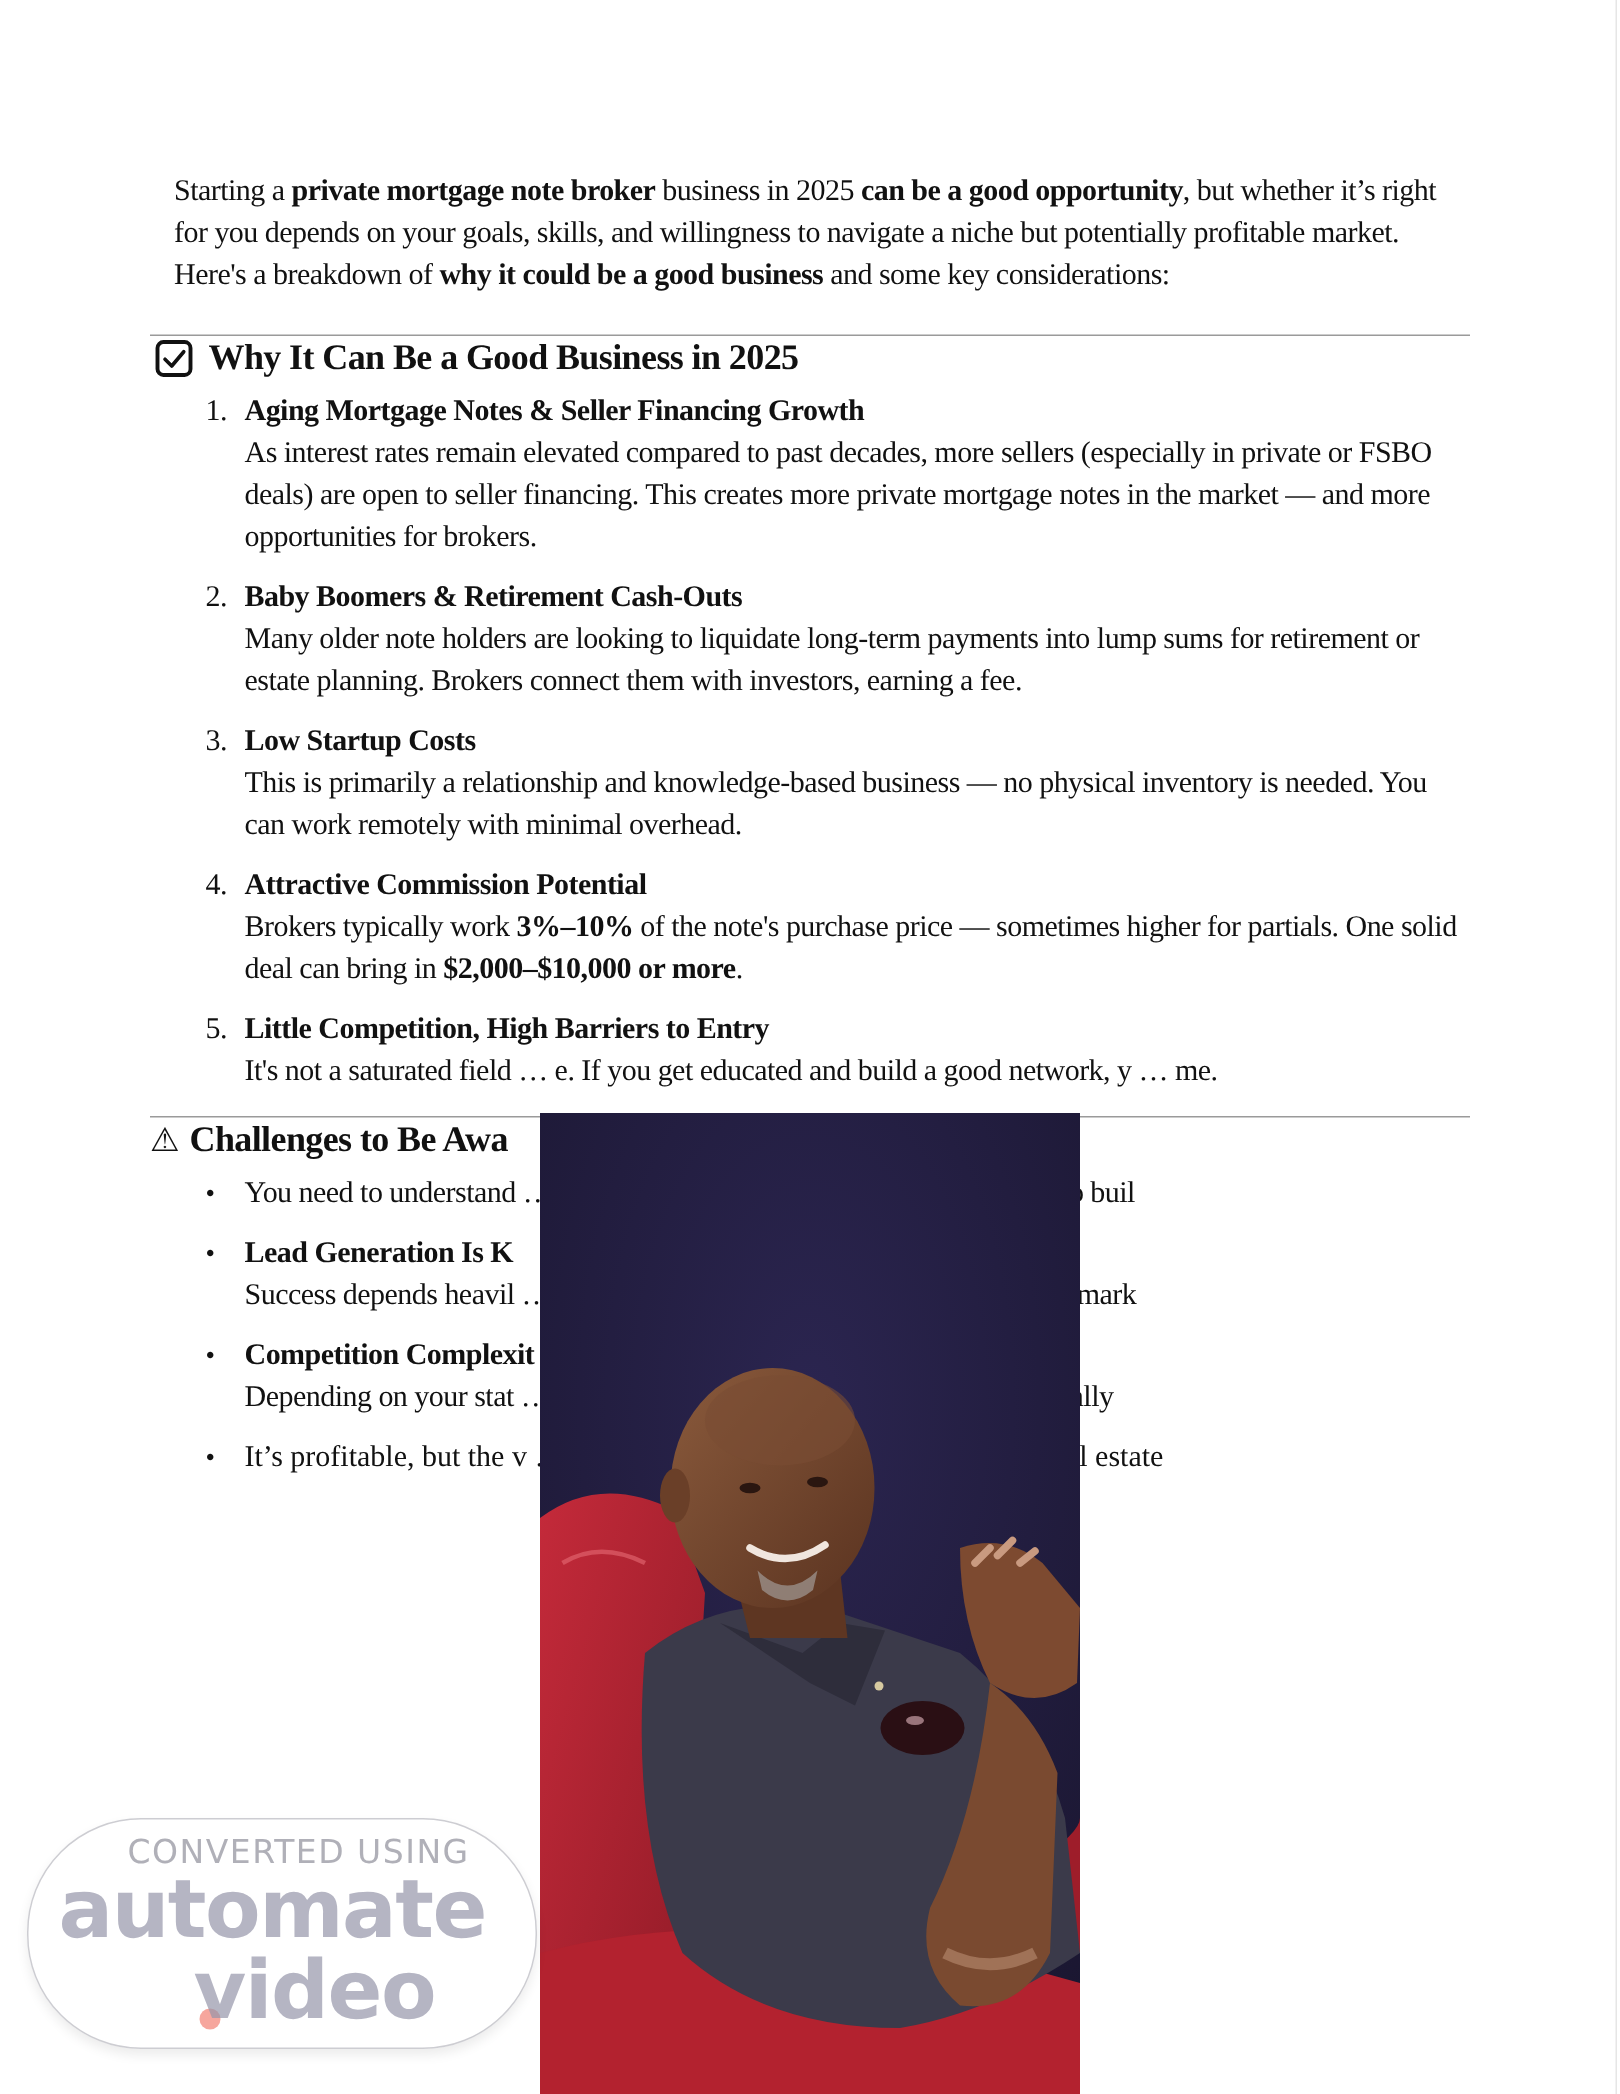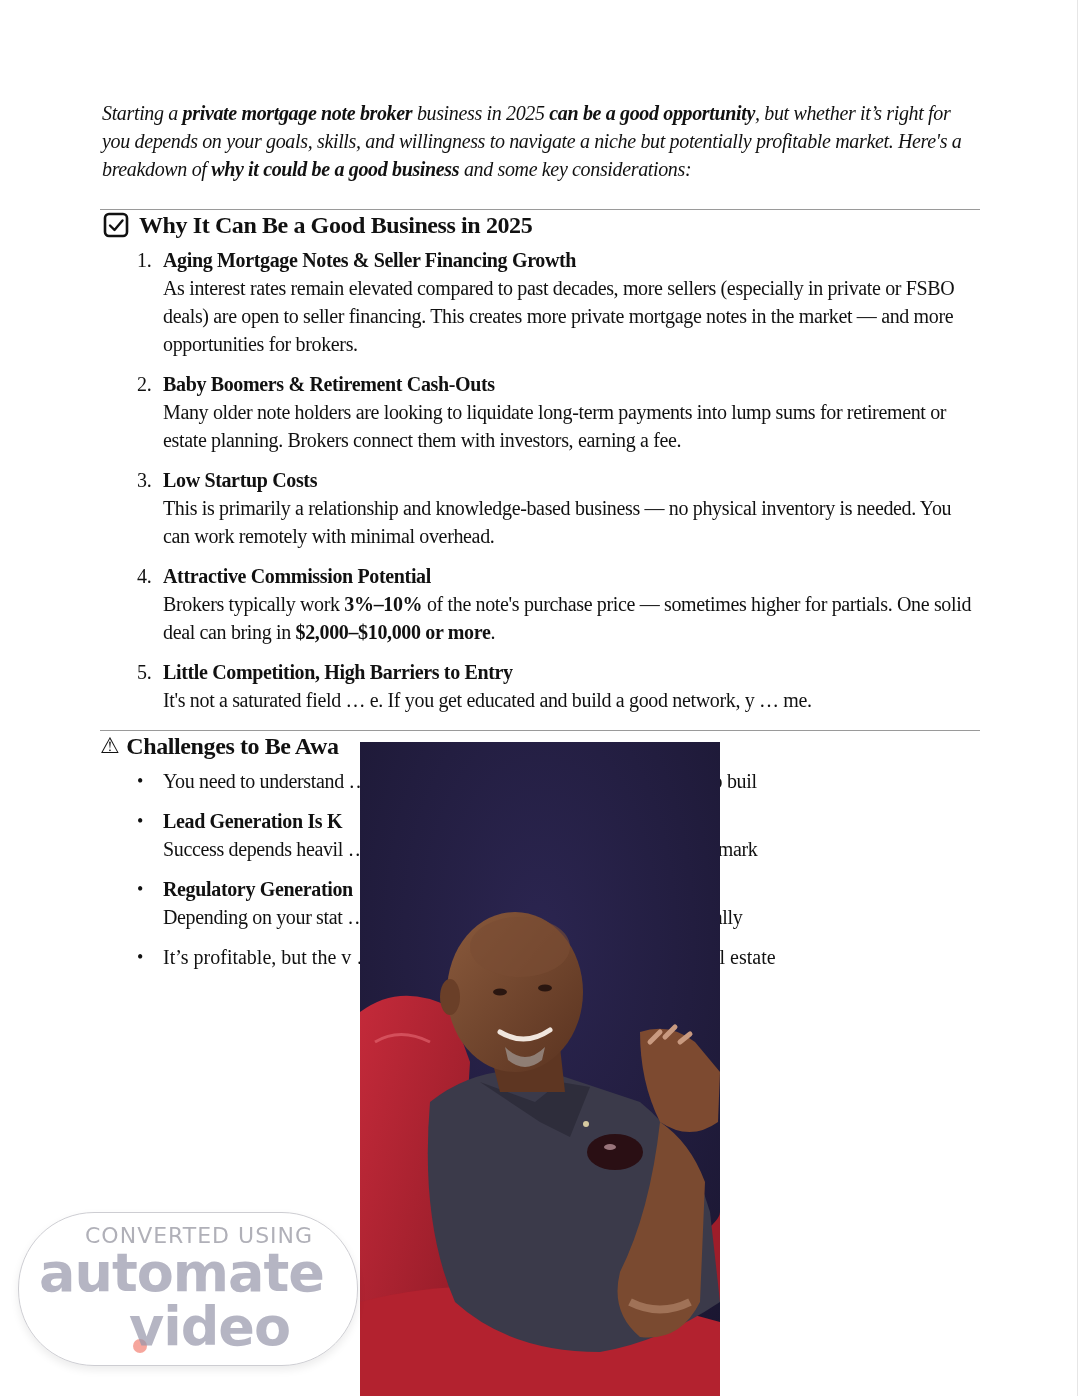--- a/index.html
+++ b/index.html
@@ -32,22 +32,21 @@
       left: 100px;
       top: 97px;
       width: 880px;
     }
     .condensed {
       font-size: 20px;
       line-height: 28px;
       letter-spacing: -0.35px;
     }
     p.intro {
-      margin: 2px;
-      font-style: italic;
+      margin: 16px;
     }
     hr.sep {
       border: none;
       border-top: 1.5px solid #9a9a9a;
       margin: 26px 0 0 0;
       height: 0;
     }
     h2.section {
       margin: 0;
       font-size: 24px;
@@ -224,21 +223,21 @@
         <span class="marker">•</span>
         <span class="item-body"><span>You need to understand</span><span> … </span><b>writing, and legal basics</b><span>. You’ll also need to buil</span></span>
       </li>
       <li class="item">
         <span class="marker">•</span>
         <span class="item-title">Lead Generation Is K</span>
         <span class="item-body"><span>Success depends heavil</span><span> … </span><span>Many brokers fail because they don’t master mark</span></span>
       </li>
       <li class="item">
         <span class="marker">•</span>
-        <span class="item-title">Regulatory Generation</span>
+        <span class="item-title">Competition Complexit</span>
         <span class="item-body"><span>Depending on your stat</span><span> … </span><span>broker license or NMLS registration), especially</span></span>
       </li>
       <li class="item normal-font">
         <span class="marker">•</span>
         <span class="item-body"><span>It’s profitable, but the v</span><span> … </span><span>o combine it with another service (like real estate</span></span>
       </li>
     </ul>
   </div>
 
   <div class="photo">

